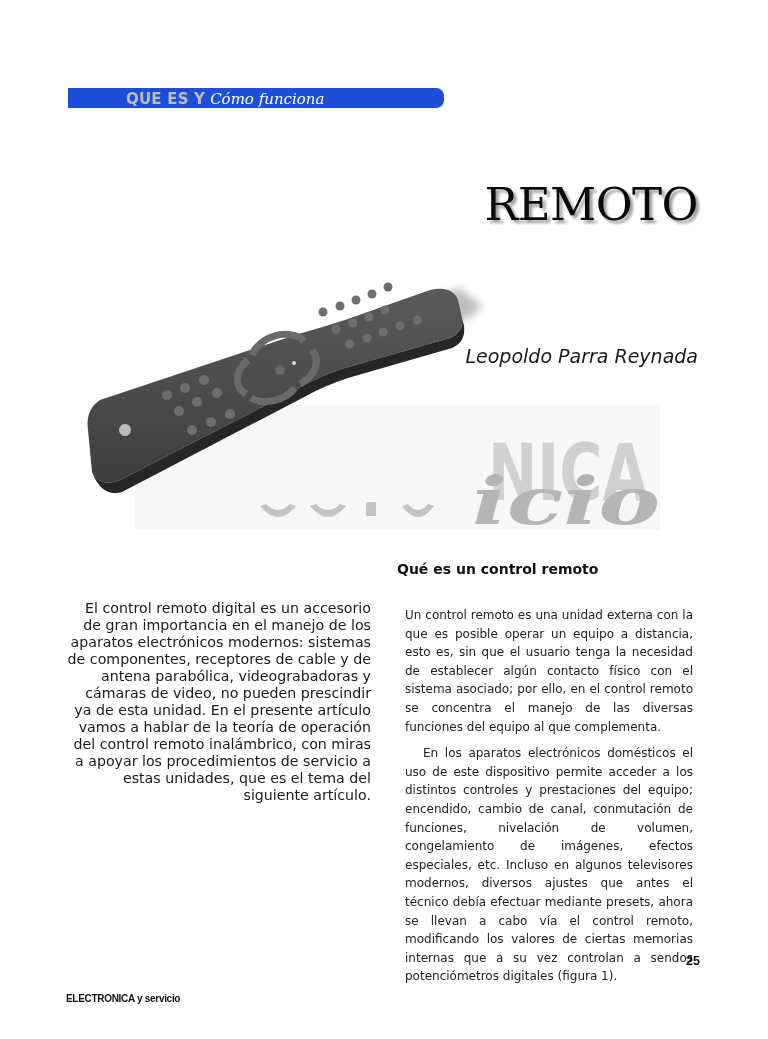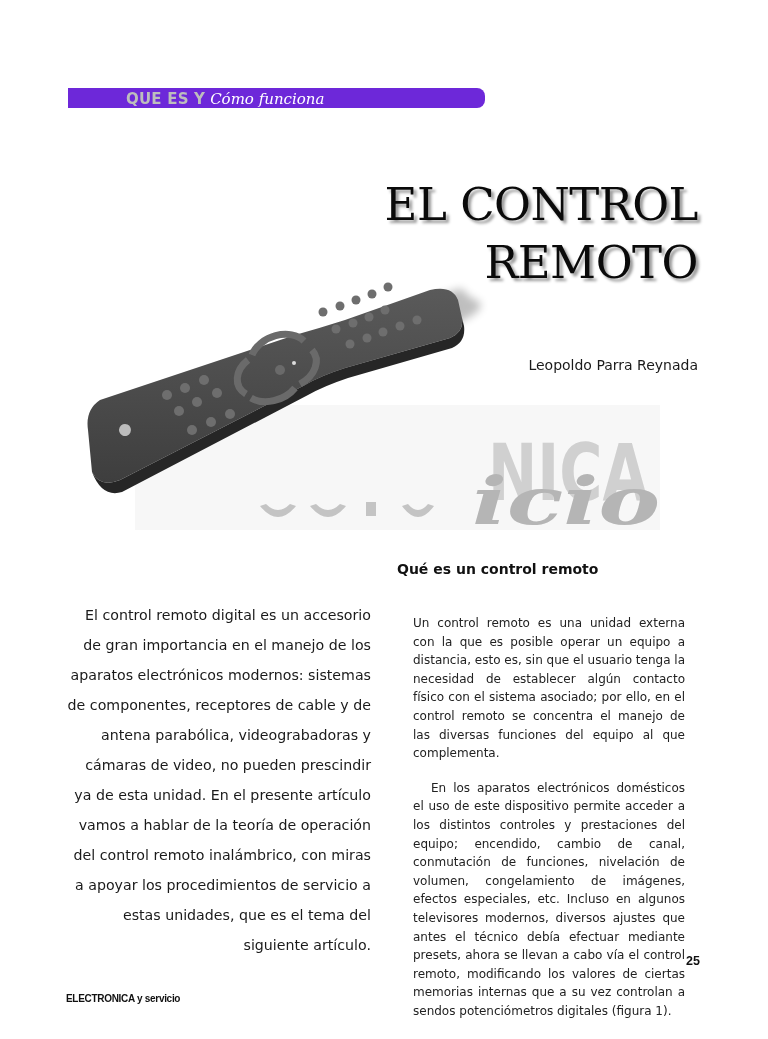--- a/index.html
+++ b/index.html
@@ -1,35 +1,35 @@
 <!DOCTYPE html>
 <html><head>
 <meta charset="utf-8">
 <style>
   html, body { margin: 0; padding: 0; background: #ffffff; }
   body { width: 768px; height: 1039px; position: relative; overflow: hidden; font-family: "DejaVu Sans", sans-serif; color: #1a1a1a; }
 
-  .section-bar { position: absolute; left: 68px; top: 88px; width: 417px; height: 20px; background: #6d28d9; border-radius: 0 8px 8px 0; }
+  .section-bar { position: absolute; left: 68px; top: 88px; width: 376px; height: 20px; background: #1d4ed8; border-radius: 0 8px 8px 0; }
   .section-bar .label { position: absolute; left: 58px; top: 0; height: 20px; line-height: 21px; white-space: nowrap; }
   .section-bar .caps { font-family: "DejaVu Sans", sans-serif; font-weight: bold; font-size: 15px; color: #bdbdbd; letter-spacing: 0.2px; }
   .section-bar .ital { font-family: "DejaVu Serif", serif; font-style: italic; font-size: 15px; color: #ffffff; margin-left: 5px; }
 
   .title { position: absolute; right: 70px; top: 176px; text-align: right; font-family: "DejaVu Serif", serif; font-size: 45px; line-height: 58px; color: #0a0a0a; text-shadow: 3px 3px 3px #9a9a9a; letter-spacing: -0.5px; }
   .title div { white-space: nowrap; }
-  .author { position: absolute; right: 70px; top: 357px; font-family: "DejaVu Sans", sans-serif; font-size: 14px; color: #1a1a1a; }
+  .author { position: absolute; right: 70px; top: 345px; font-family: "DejaVu Sans", sans-serif; font-size: 19px; color: #1a1a1a; font-style: italic; }
 
   .illustration { position: absolute; left: 80px; top: 260px; width: 600px; height: 280px; }
 
   .h2 { position: absolute; left: 397px; top: 561px; font-family: "DejaVu Sans", sans-serif; font-weight: bold; font-size: 14px; color: #111; }
 
   .col-right { position: absolute; left: 397px; top: 598px; width: 304px; font-family: "DejaVu Sans", sans-serif; font-size: 12px; line-height: 18.6px; color: #222; text-align: justify; }
-  .col-right p { margin: 16px; }
+  .col-right p { margin: 8px; }
   .col-right p + p { text-indent: 18px; }
 
-  .col-left { position: absolute; left: 64px; top: 600px; width: 307px; font-family: "DejaVu Sans", sans-serif; font-size: 14.2px; line-height: 30px; color: #1a1a1a; text-align: right; }
+  .col-left { position: absolute; left: 64px; top: 600px; width: 307px; font-family: "DejaVu Sans", sans-serif; font-size: 14.2px; line-height: 17px; color: #1a1a1a; text-align: right; }
 
   .footer-left { position: absolute; left: 66px; top: 993px; font-family: "Liberation Sans", sans-serif; font-weight: bold; font-size: 10px; color: #111; letter-spacing: -0.3px; }
   .footer-right { position: absolute; right: 68px; top: 954px; font-family: "Liberation Sans", sans-serif; font-weight: bold; font-size: 12.5px; color: #111; }
 </style>
 </head>
 <body>
 
 <div class="section-bar">
   <div class="label">
     <span class="caps">QUE ES Y</span><span class="ital">Cómo funciona</span>
@@ -113,21 +113,20 @@
     </g>
 
     <g transform="translate(45,170) rotate(-20)">
       <circle cx="0" cy="0" r="6" fill="#bcbcbc"></circle>
       <text x="8" y="4" font-family="DejaVu Sans, sans-serif" font-weight="bold" font-size="10" fill="#c8c8c8" transform="rotate(90 8 0)"></text>
     </g>
   </svg>
 </div>
 
 <div class="title">
-  <div>EL CONTROL</div>
   <div>REMOTO</div>
 </div>
 
 <div class="author">Leopoldo Parra Reynada</div>
 
 <div class="col-left">El control remoto digital es un accesorio de gran importancia en el manejo de los aparatos electrónicos modernos: sistemas de componentes, receptores de cable y de antena parabólica, videograbadoras y cámaras de video, no pueden prescindir ya de esta unidad. En el presente artículo vamos a hablar de la teoría de operación del control remoto inalámbrico, con miras a apoyar los procedimientos de servicio a estas unidades, que es el tema del siguiente artículo.</div>
 
 <div class="h2">Qué es un control remoto</div>
 
 <div class="col-right">

